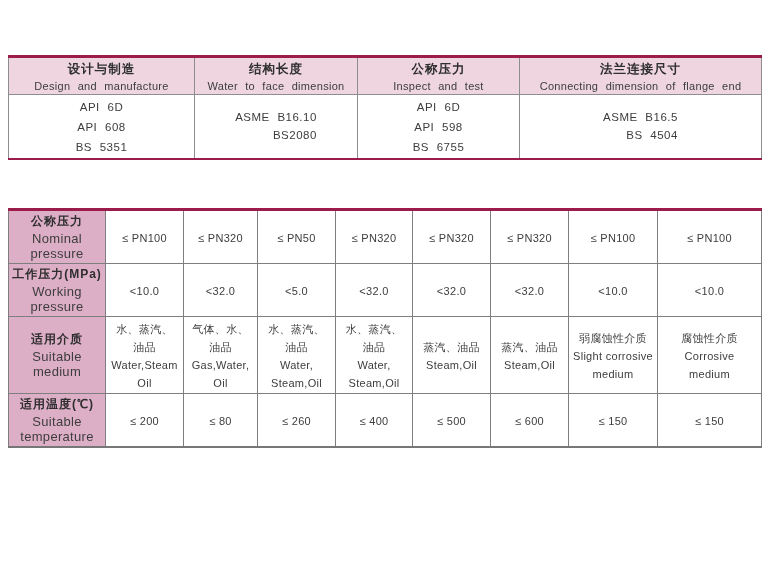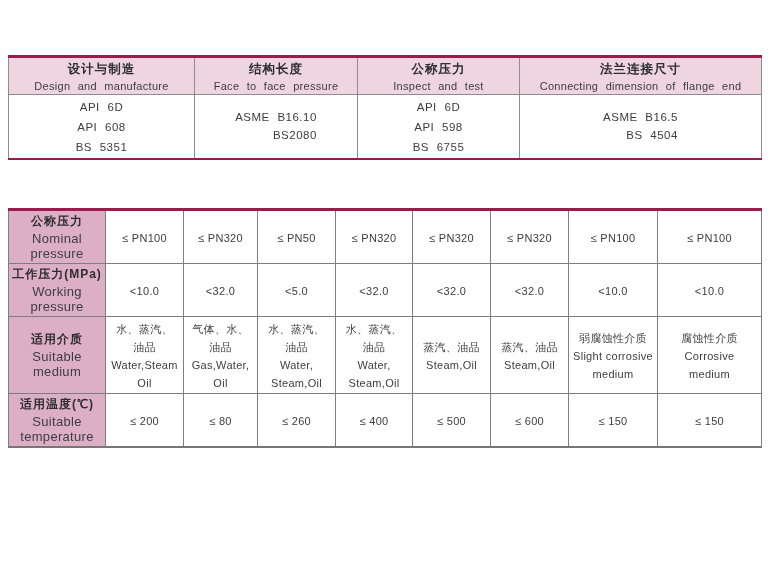--- a/index.html
+++ b/index.html
@@ -92,21 +92,21 @@
         <col style="width:242px">
     </colgroup>
     <thead>
       <tr>
         <th>
           <div class="zh">设计与制造</div>
           <div class="en">Design and manufacture</div>
         </th>
         <th>
           <div class="zh">结构长度</div>
-          <div class="en">Face to face pressure</div>
+          <div class="en">Water to face dimension</div>
         </th>
         <th>
           <div class="zh">公称压力</div>
           <div class="en">Inspect and test</div>
         </th>
         <th>
           <div class="zh">法兰连接尺寸</div>
           <div class="en">Connecting dimension of flange end</div>
         </th>
       </tr>

